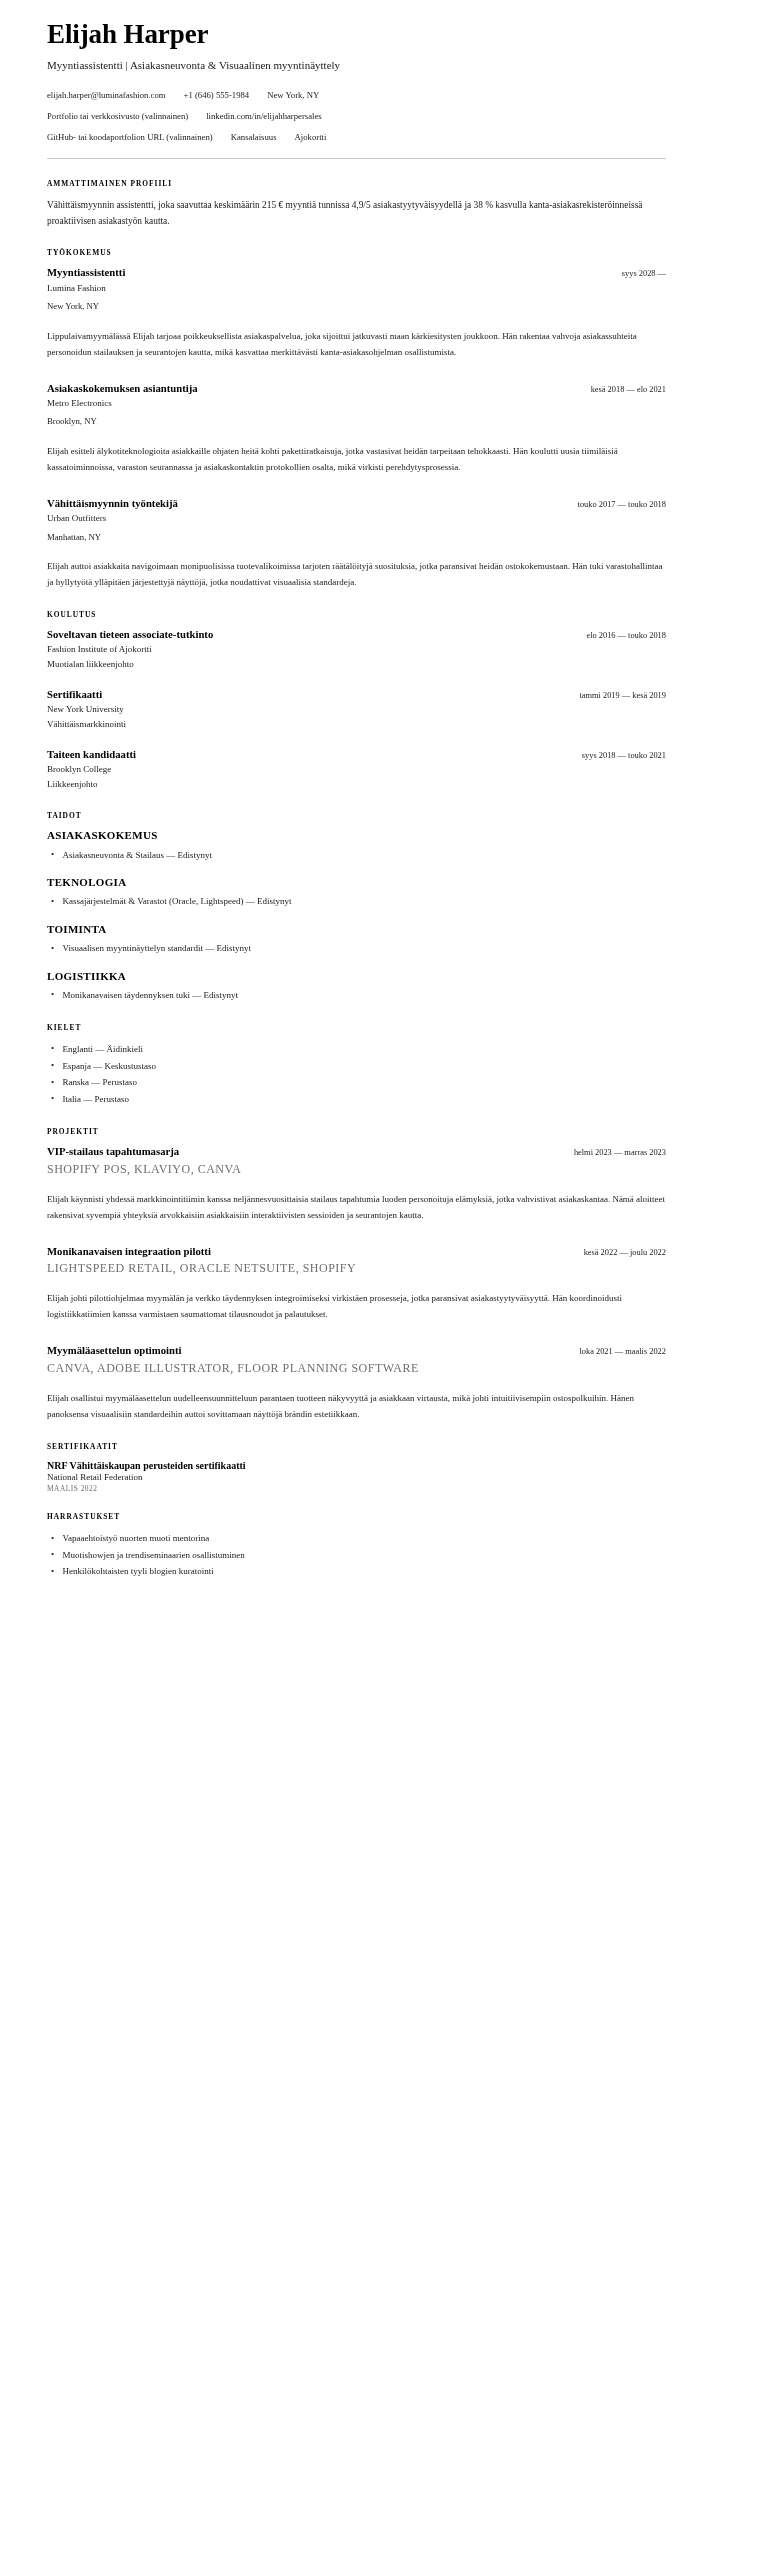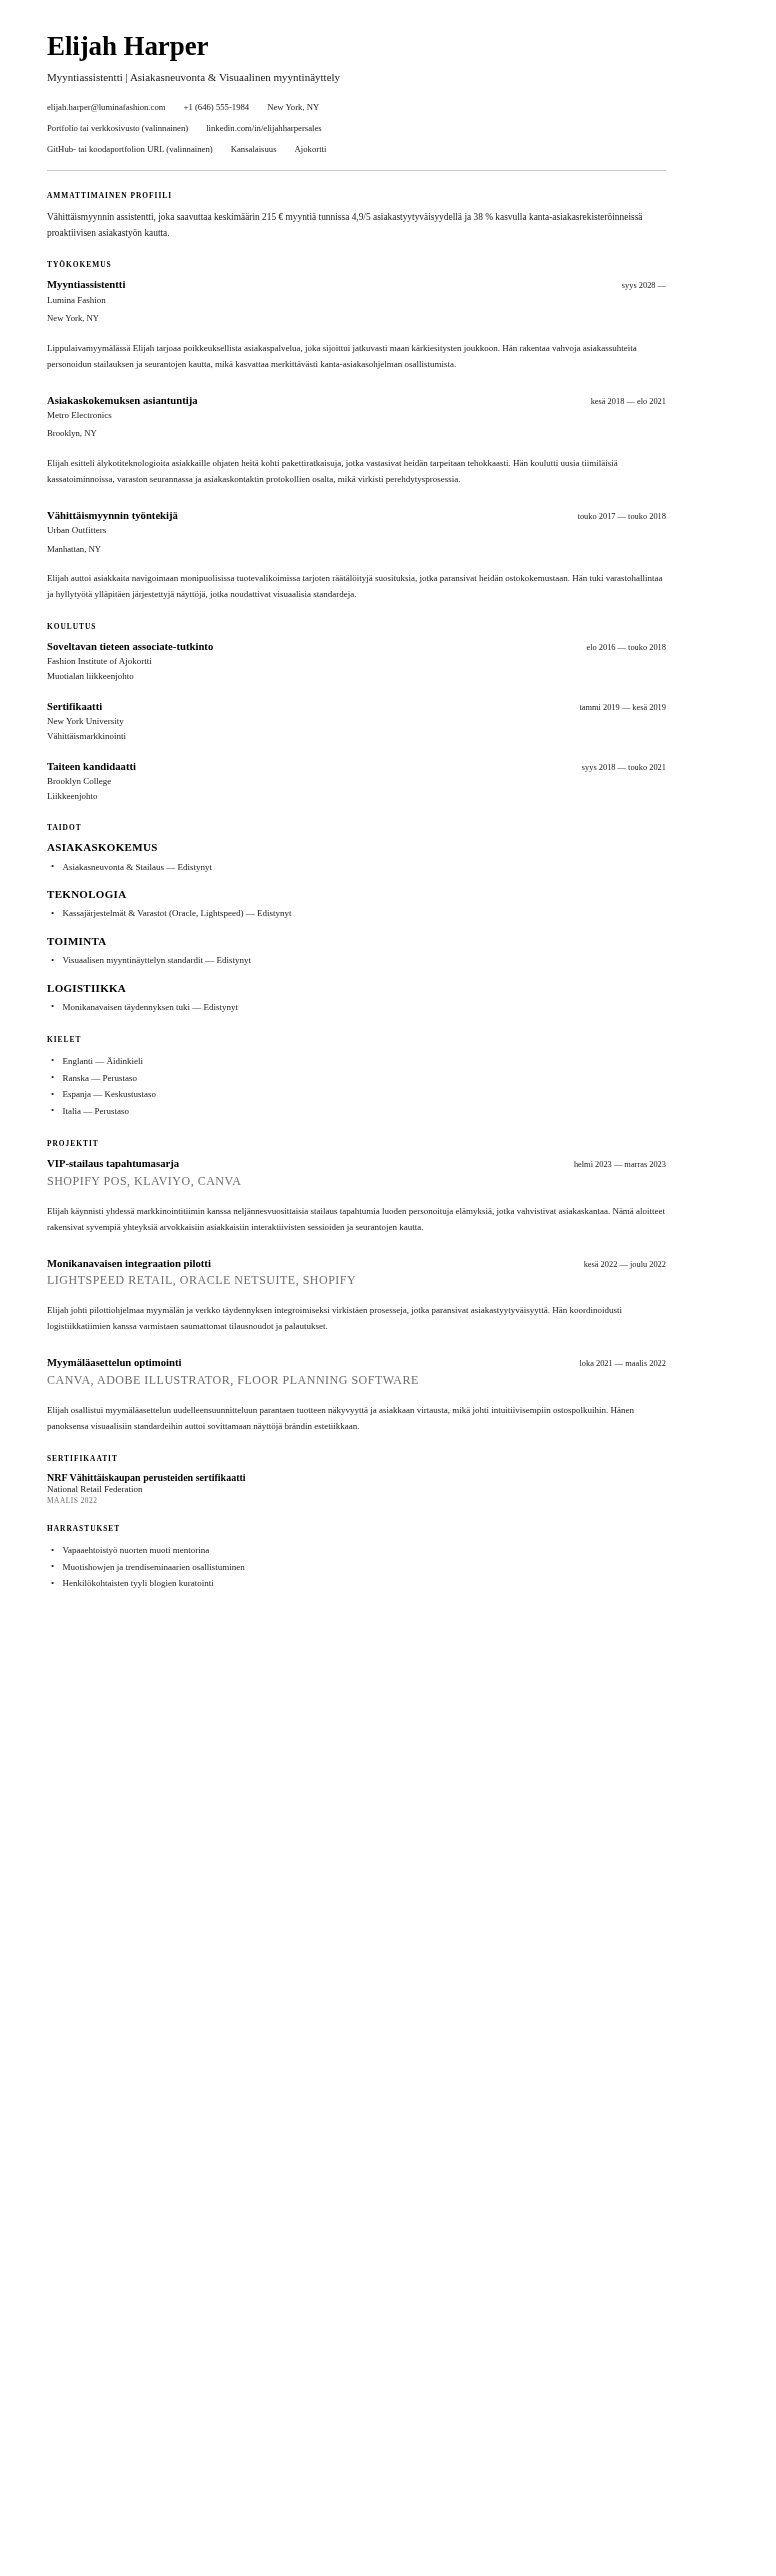--- a/index.html
+++ b/index.html
@@ -11,21 +11,21 @@
   }
   body {
     width: 776px;
     min-height: 2576px;
     font-family: "Liberation Serif", "DejaVu Serif", serif;
     color: #1a1a1a;
     -webkit-font-smoothing: antialiased;
   }
   .page {
     width: 713px;
-    padding: 32px 47px 26px 47px;
+    padding: 20px 47px 26px 47px;
   }
 
   
   .name {
     font-size: 27px;
     font-weight: 700;
     letter-spacing: -0.1px;
     line-height: 1.08;
     margin: 0 0 9px 0;
     color: #000000;
@@ -303,22 +303,22 @@
       <ul class="bullets">
         <li>Monikanavaisen täydennyksen tuki — Edistynyt</li>
       </ul>
     </div>
   </section>
 
   <section class="section">
     <h2 class="section-title">Kielet</h2>
     <ul class="bullets">
       <li>Englanti — Äidinkieli</li>
+      <li>Espanja — Keskustustaso</li>
       <li>Ranska — Perustaso</li>
-      <li>Espanja — Keskustustaso</li>
       <li>Italia — Perustaso</li>
     </ul>
   </section>
 
   <section class="section">
     <h2 class="section-title">Projektit</h2>
 
     <div class="entry">
       <div class="entry-head">
         <h3 class="entry-title">VIP-stailaus tapahtumasarja</h3>

